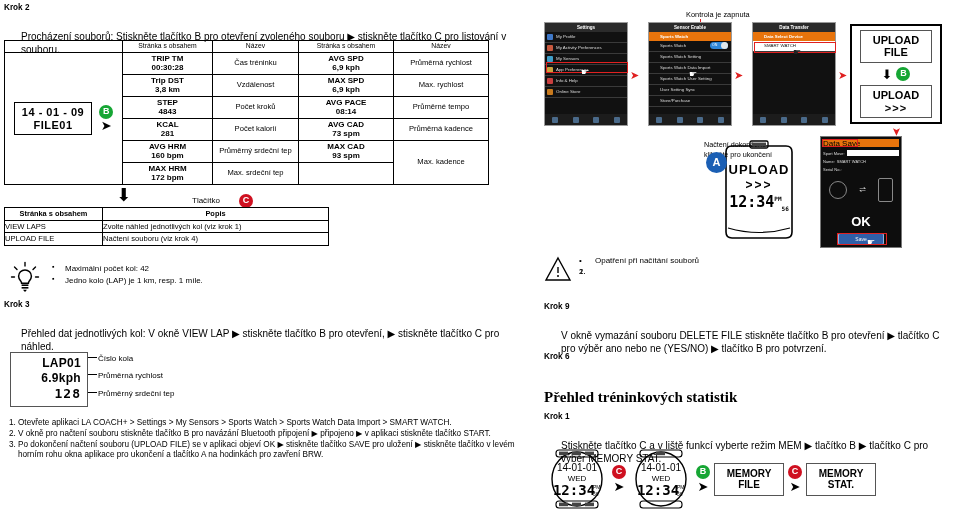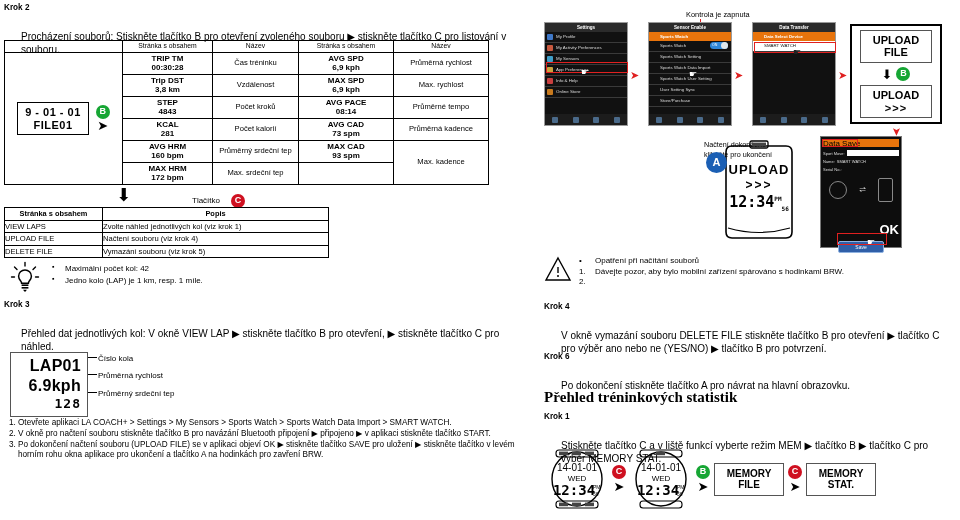--- a/index.html
+++ b/index.html
@@ -36,42 +36,42 @@
   .badge{width:14px;height:14px;border-radius:50%;color:#fff;font-weight:bold;font-size:9px;
          display:flex;align-items:center;justify-content:center;font-family:"Liberation Sans",sans-serif;}
   .badge.b-green{background:#16a634;}
   .badge.b-red{background:#cf1020;}
   .badge.b-bluecircle{background:#1b5fb4;}
   .arrow-r{font-family:"DejaVu Sans",sans-serif;font-size:13px;line-height:1;font-weight:bold;}
   .stackbadge{display:flex;flex-direction:column;align-items:center;gap:0px;}
 
   
   .downarrow{position:absolute;left:116px;top:186px;font-family:"DejaVu Sans",sans-serif;font-size:18px;line-height:1;}
-  .btnC-lbl{position:absolute;left:192px;top:194px;font-size:8px;display:flex;align-items:center;gap:11px;}
+  .btnC-lbl{position:absolute;left:192px;top:194px;font-size:8px;display:flex;align-items:center;gap:19px;}
 
   
   .t-desc{position:absolute;left:4px;top:207px;width:324px;}
   .t-desc col.d1{width:98px}
   .t-desc col.d2{width:226px}
   .t-desc td{height:11.5px;font-size:7.6px;padding:0 3px;}
   .t-desc td.l{text-align:left;}
   .t-desc tr.hdr td{font-weight:bold;font-size:7.4px;text-align:center;}
 
   
   .tipwrap{position:absolute;left:8px;top:260px;display:flex;gap:10px;align-items:flex-start;}
   .bulb{width:34px;height:34px;flex:0 0 34px;}
   .tiplist{list-style:none;margin:3px 0 0 0;padding:0;}
   .tiplist li{font-size:8px;line-height:1.45;padding-left:13px;position:relative;}
   .tiplist li:before{content:"\25AA";position:absolute;left:0;top:-1px;font-size:7px;}
 
   
   .k3{position:absolute;left:4px;top:300px;width:520px;}
   .lapwrap{position:absolute;left:10px;top:352px;display:flex;align-items:stretch;}
   .lapbox{border:1.5px solid #555;width:78px;padding:3px 6px 4px 6px;box-sizing:border-box;}
-  .lap-r{text-align:right;font-weight:bold;font-size:16px;line-height:1.25;letter-spacing:.3px;}
+  .lap-r{text-align:right;font-weight:bold;font-size:12px;line-height:1.25;letter-spacing:.3px;}
   .lcd{font-family:"DejaVu Sans Mono",monospace;font-weight:bold;font-size:13px;letter-spacing:1px;}
   .callouts{position:relative;width:200px;}
   .callouts div{position:absolute;font-size:8px;white-space:nowrap;}
   .cl-line{position:absolute;border-top:1px solid #000;}
 
   
   .k4{position:absolute;left:4px;top:418px;width:530px;}
   ol.num{margin:0;padding-left:14px;}
   ol.num>li{font-size:8.2px;line-height:1.32;margin-bottom:0px;}
 
@@ -99,21 +99,21 @@
   .lcdbox{border:1.3px solid #555;width:70px;text-align:center;font-weight:bold;font-size:11px;line-height:1.15;padding:3px 0;}
   .lcdbox small{display:block;font-size:11px;letter-spacing:1px;}
 
   
   .watch-up{position:absolute;left:176px;top:140px;}
   .watchsvg{display:block;}
   .dlg{position:absolute;left:280px;top:136px;width:82px;height:112px;background:#0d0d0d;border:1px solid #777;box-sizing:border-box;padding:2px;}
   .dlg .hdrbar{height:8px;background:#e8740c;}
   .dlg .fld{margin-top:3px;font-size:4px;color:#ddd;display:flex;align-items:center;gap:2px;}
   .dlg .fin{flex:1;height:6px;background:#fff;}
-  .dlg .ok{color:#fff;font-weight:bold;font-size:13px;text-align:right;margin-top:20px;}
+  .dlg .ok{color:#fff;font-weight:bold;font-size:13px;text-align:center;margin-top:12px;}
   .dlg .savebtn{margin:3px auto 0 auto;width:44px;height:10px;background:#2f5fa8;border:1px solid #8fb2e0;color:#fff;
                 font-size:5px;display:flex;align-items:center;justify-content:center;border-radius:2px;}
   .nd-lbl{position:absolute;left:164px;top:140px;font-size:7.2px;line-height:1.35;white-space:nowrap;}
 
   
   .warnwrap{position:absolute;left:4px;top:256px;display:flex;gap:7px;}
   .warnico{width:28px;height:26px;flex:0 0 28px;}
   .warnlist{margin:0;padding:0;list-style:none;}
   .warnlist li{font-size:8px;line-height:1.33;position:relative;padding-left:16px;}
   .warnlist li .mk{position:absolute;left:0;top:0;}
@@ -152,21 +152,21 @@
         <td></td>
         <td>Stránka s obsahem</td>
         <td>Název</td>
         <td>Stránka s obsahem</td>
         <td>Název</td>
       </tr>
       <tr>
         <td rowspan="6">
           <div class="chipwrap">
             <div class="filebox">
-              <div>9 - 01 - 01</div>
+              <div>14 - 01 - 09</div>
               <div>FILE01</div>
             </div>
             <div class="stackbadge">
               <span class="badge b-green">B</span>
               <span class="arrow-r">➤</span>
             </div>
           </div>
         </td>
         <td>
           <div class="val">TRIP TM</div>
@@ -256,24 +256,20 @@
         <td>Stránka s obsahem</td>
         <td>Popis</td>
       </tr>
       <tr>
         <td class="l">VIEW LAPS</td>
         <td class="l">Zvolte náhled jednotlivých kol (viz krok 1)</td>
       </tr>
       <tr>
         <td class="l">UPLOAD FILE</td>
         <td class="l">Načtení souboru (viz krok 4)</td>
-      </tr>
-      <tr>
-        <td class="l">DELETE FILE</td>
-        <td class="l">Vymazání souboru (viz krok 5)</td>
       </tr>
     </tbody>
       </table>
   </div>
 
   <div class="tipwrap">
     <svg class="bulb" viewBox="0 0 34 34">
       <path d="M17 10c-3.6 0-6.4 2.8-6.4 6.2 0 2.3 1.3 3.7 2.2 4.9.5.7.8 1.3.8 2.1h6.8c0-.8.3-1.4.8-2.1.9-1.2 2.2-2.6 2.2-4.9C23.4 12.8 20.6 10 17 10z" fill="none" stroke="#000" stroke-width="1.5"></path>
       <rect x="13.6" y="24.4" width="6.8" height="1.6" fill="#000"></rect>
       <rect x="13.6" y="27" width="6.8" height="1.6" fill="#000"></rect>
@@ -476,33 +472,32 @@
     </div>
 
     <div class="warnwrap">
       <svg class="warnico" viewBox="0 0 28 26">
         <path d="M14 2 L26 24 H2 Z" fill="none" stroke="#000" stroke-width="1.4"></path>
         <line x1="14" y1="11" x2="14" y2="17" stroke="#000" stroke-width="1.4"></line>
         <circle cx="14" cy="20" r="1" fill="#000"></circle>
       </svg>
       <ul class="warnlist">
         <li><span class="mk">•</span><span>Opatření při načítání souborů</span></li>
-        <li><span class="mk">1.</span><span>Dávejte pozor, aby bylo mobilní zařízení spárováno s hodinkami BRW.</span></li>
+        <li><span class="mk">1.</span></li>
         <li><span class="mk">2.</span></li>
       </ul>
     </div>
 
     <div class="k5">
-      <div class="step-h">Krok 4</div>
+      <div class="step-h">Krok 9</div>
       <div class="para">V okně vymazání souboru DELETE FILE stiskněte tlačítko B pro otevření ▶ tlačítko C pro výběr ano nebo ne (YES/NO) ▶ tlačítko B pro potvrzení.</div>
     </div>
 
     <div class="k6">
       <div class="step-h">Krok 6</div>
-      <div class="para">Po dokončení stiskněte tlačítko A pro návrat na hlavní obrazovku.</div>
     </div>
 
     <div class="bigtitle">Přehled tréninkových statistik</div>
 
     <div class="k1r">
       <div class="step-h">Krok 1</div>
       <div class="para">Stiskněte tlačítko C a v liště funkcí vyberte režim MEM ▶ tlačítko B ▶ tlačítko C pro výběr MEMORY STAT.</div>
     </div>
 
     <div class="flow">

